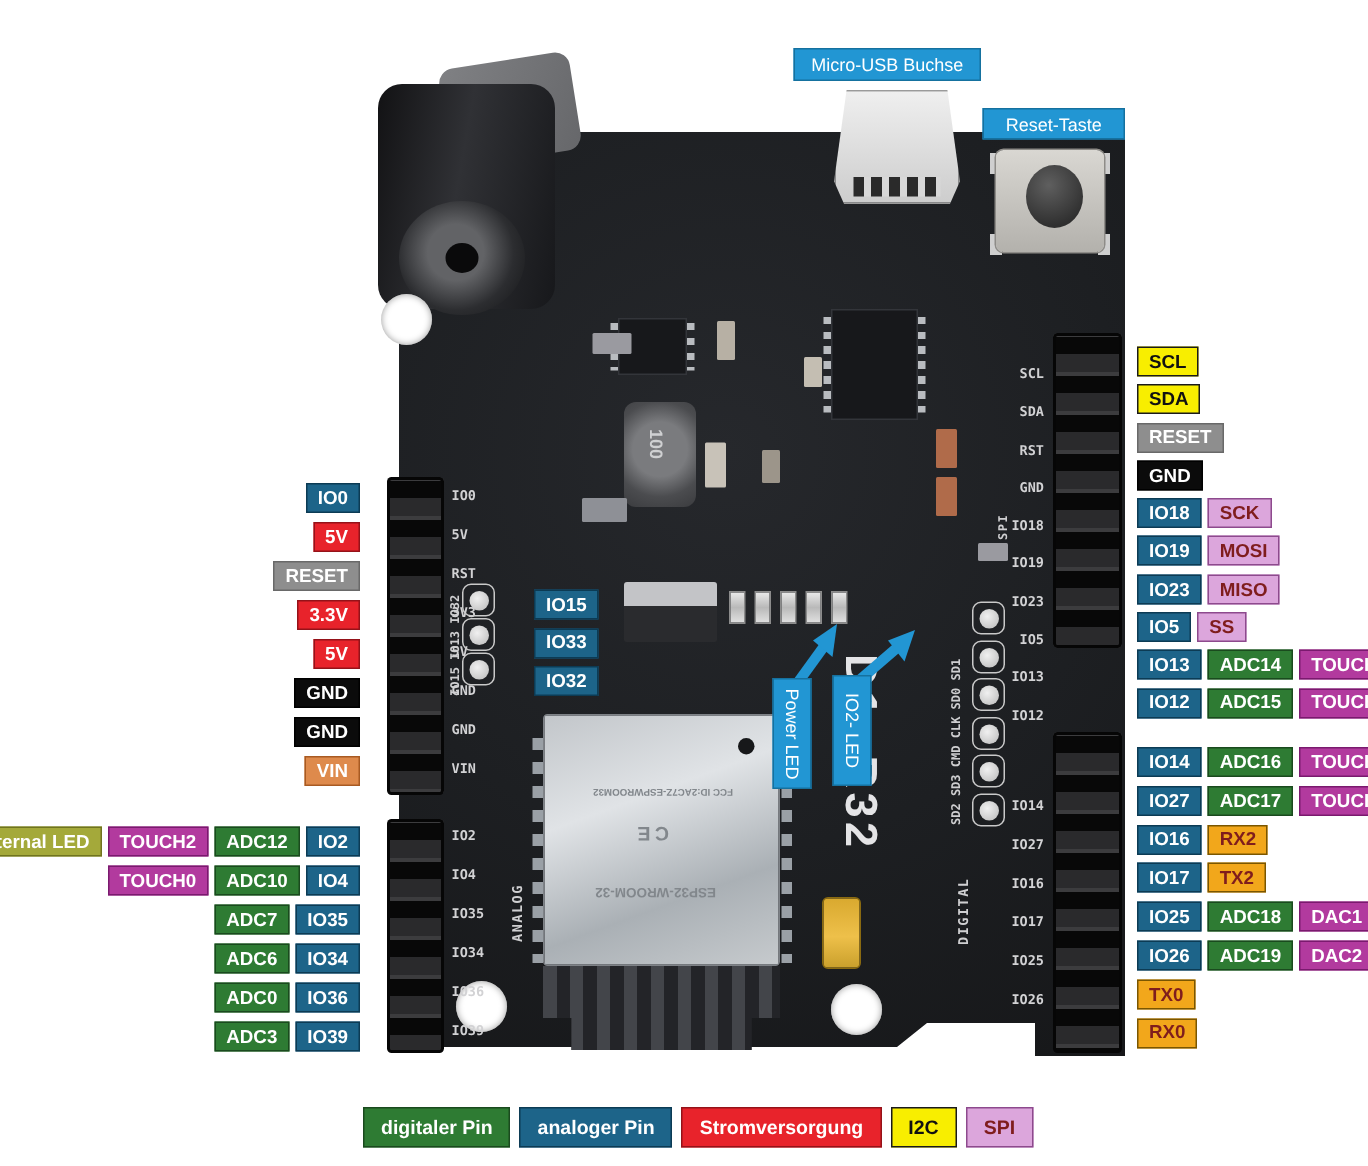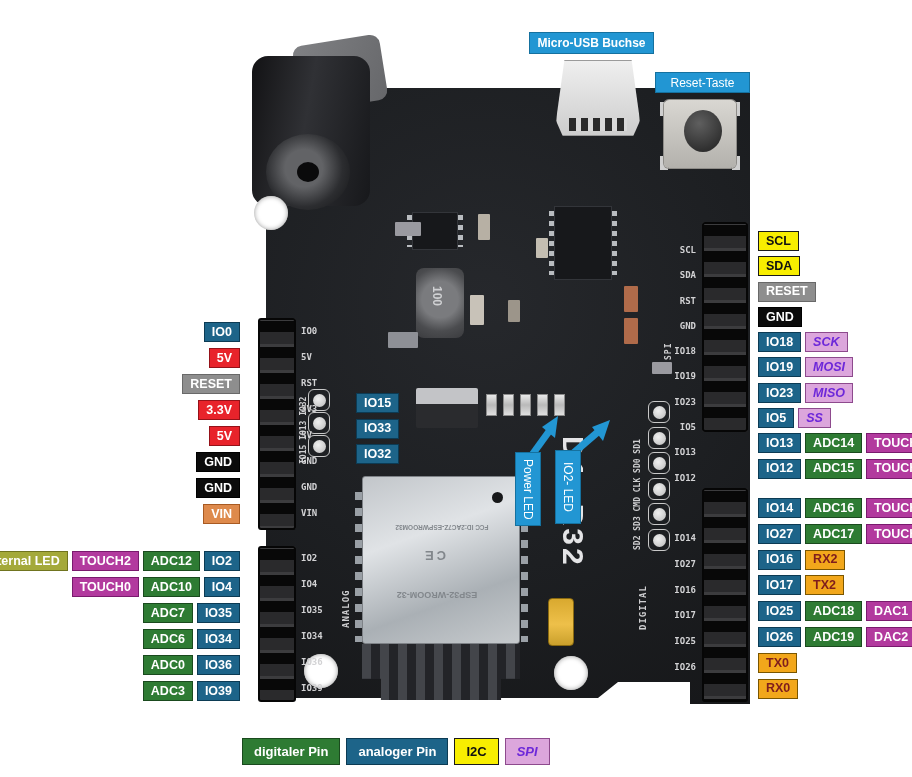--- a/index.html
+++ b/index.html
@@ -15,39 +15,39 @@
 
   .digital{background:var(--c-digital);border-color:var(--c-digital-border);}
   .analog{background:var(--c-analog);border-color:var(--c-analog-border);}
   .power{background:var(--c-power);border-color:var(--c-power-border);}
   .gnd{background:var(--c-gnd);border-color:var(--c-gnd-border);}
   .vin{background:var(--c-vin);border-color:var(--c-vin-border);}
   .reset{background:var(--c-reset);border-color:var(--c-reset-border);}
   .touch{background:var(--c-touch);border-color:var(--c-touch-border);}
   .led{background:var(--c-led);border-color:var(--c-led-border);}
   .i2c{background:var(--c-i2c);border-color:var(--c-i2c-border);color:#111;}
-  .spi{background:var(--c-spi);border-color:var(--c-spi-border);color:#6d28d9;font-style:italic;}
+  .spi{background:var(--c-spi);border-color:var(--c-spi-border);color:#7f1d1d;}
   .serial{background:var(--c-serial);border-color:var(--c-serial-border);color:#7f1d1d;}
 
   #grp-left-power{top:322px;right:672px;row-gap:6px;}
   #grp-left-analog{top:551px;right:672px;row-gap:6px;}
   #grp-mid-digital{top:393px;left:356px;row-gap:5.5px;text-align:center;}
   #grp-right-top{top:231px;left:758px;row-gap:5.3px;}
   #grp-right-bottom{top:498px;left:758px;row-gap:5.8px;}
 
   
   #legend{position:absolute;left:242px;top:738px;display:flex;gap:6px;z-index:20;}
   .legend-item{height:27px;font-size:13px;padding:0 11px;}
 
   
   .callout{position:absolute;background:var(--c-callout);border:1px solid var(--c-callout-border);
            color:#fff;display:flex;align-items:center;justify-content:center;font-size:12px;
            font-weight:bold;z-index:25;text-align:center;box-sizing:border-box;}
   #callout-jack{left:253px;top:8px;width:126px;height:38px;flex-direction:column;line-height:1.5;font-size:11.5px;font-weight:normal;}
-  #callout-usb{left:529px;top:32px;width:125px;height:22px;font-weight:bold;}
+  #callout-usb{left:529px;top:32px;width:125px;height:22px;font-weight:normal;}
   #callout-reset{left:655px;top:72px;width:95px;height:21px;font-weight:normal;}
   .callout-vert{writing-mode:vertical-rl;font-weight:normal;}
   #callout-power-led{left:515px;top:452px;width:26px;height:74px;}
   #callout-io2-led{left:555px;top:450px;width:26px;height:74px;}
   .arrows{position:absolute;left:0;top:0;z-index:24;pointer-events:none;}
 
   
   .pcb{position:absolute;left:266px;top:84px;width:484px;height:622px;z-index:1;
        background:radial-gradient(circle at 45% 35%, #26282c 0%, #1d1f22 55%, #161719 100%);
        clip-path:polygon(0 4px,484px 4px,484px 620px,424px 620px,424px 598px,352px 598px,332px 614px,0 614px);}
@@ -429,16 +429,17 @@
         <span class="pin serial">TX0</span>
       </div>
       <div class="pin-row">
         <span class="pin serial">RX0</span>
       </div>
     </div>
 
   <div id="legend">
       <span class="pin legend-item analog">digitaler Pin</span>
       <span class="pin legend-item digital">analoger Pin</span>
+      <span class="pin legend-item power">Stromversorgung</span>
       <span class="pin legend-item i2c">I2C</span>
       <span class="pin legend-item spi">SPI</span>
     </div>
 </div>
 
 </body></html>

